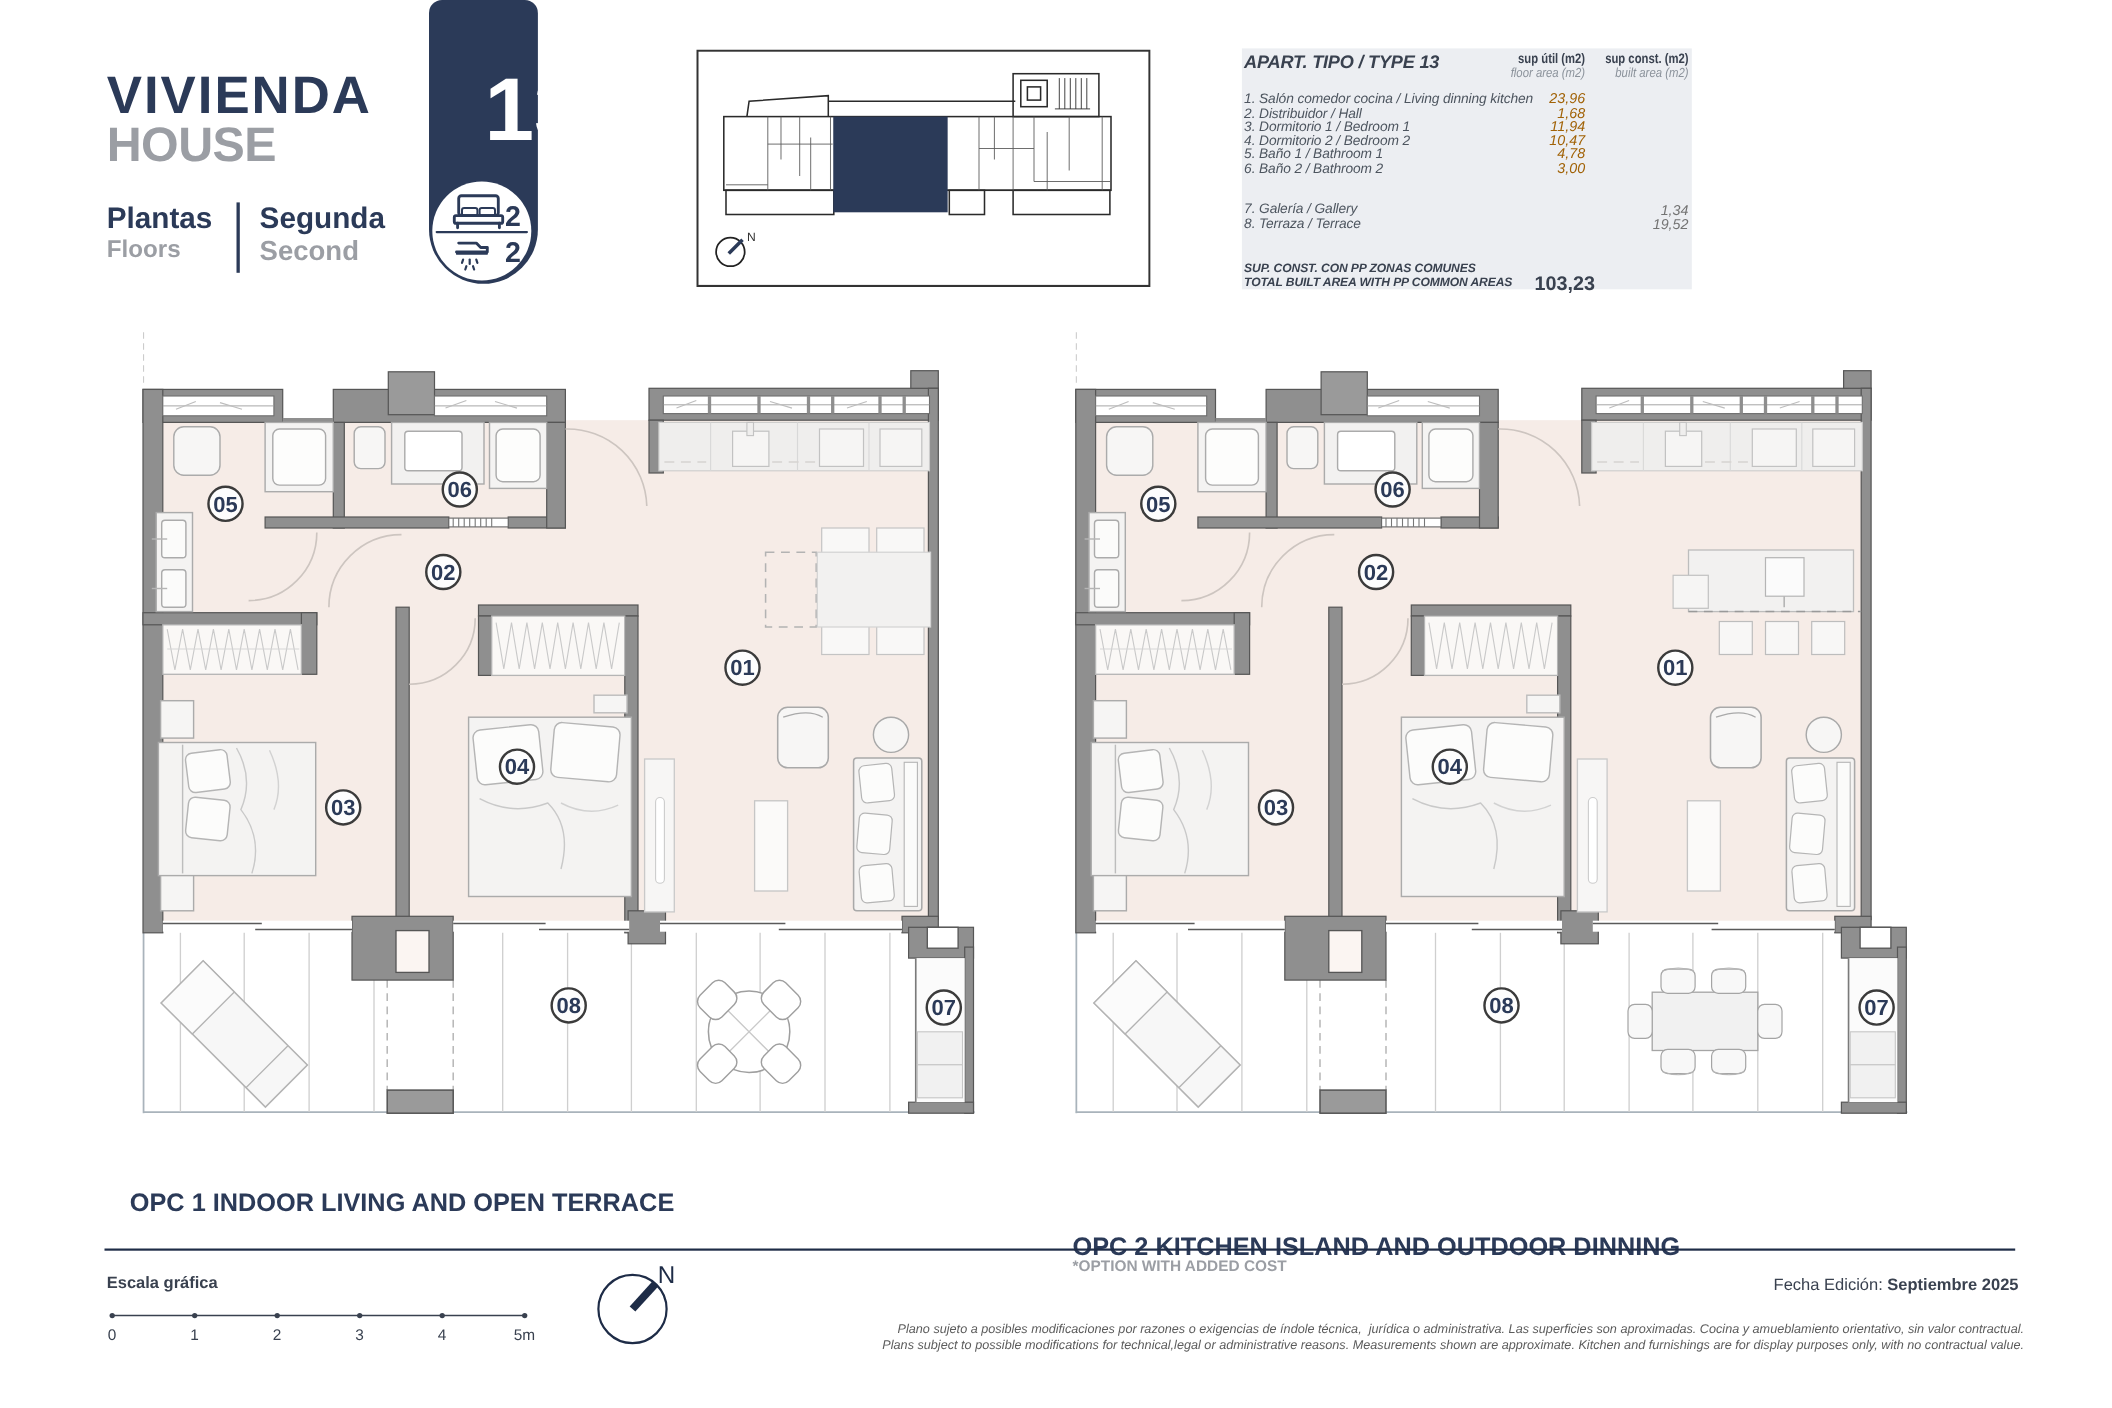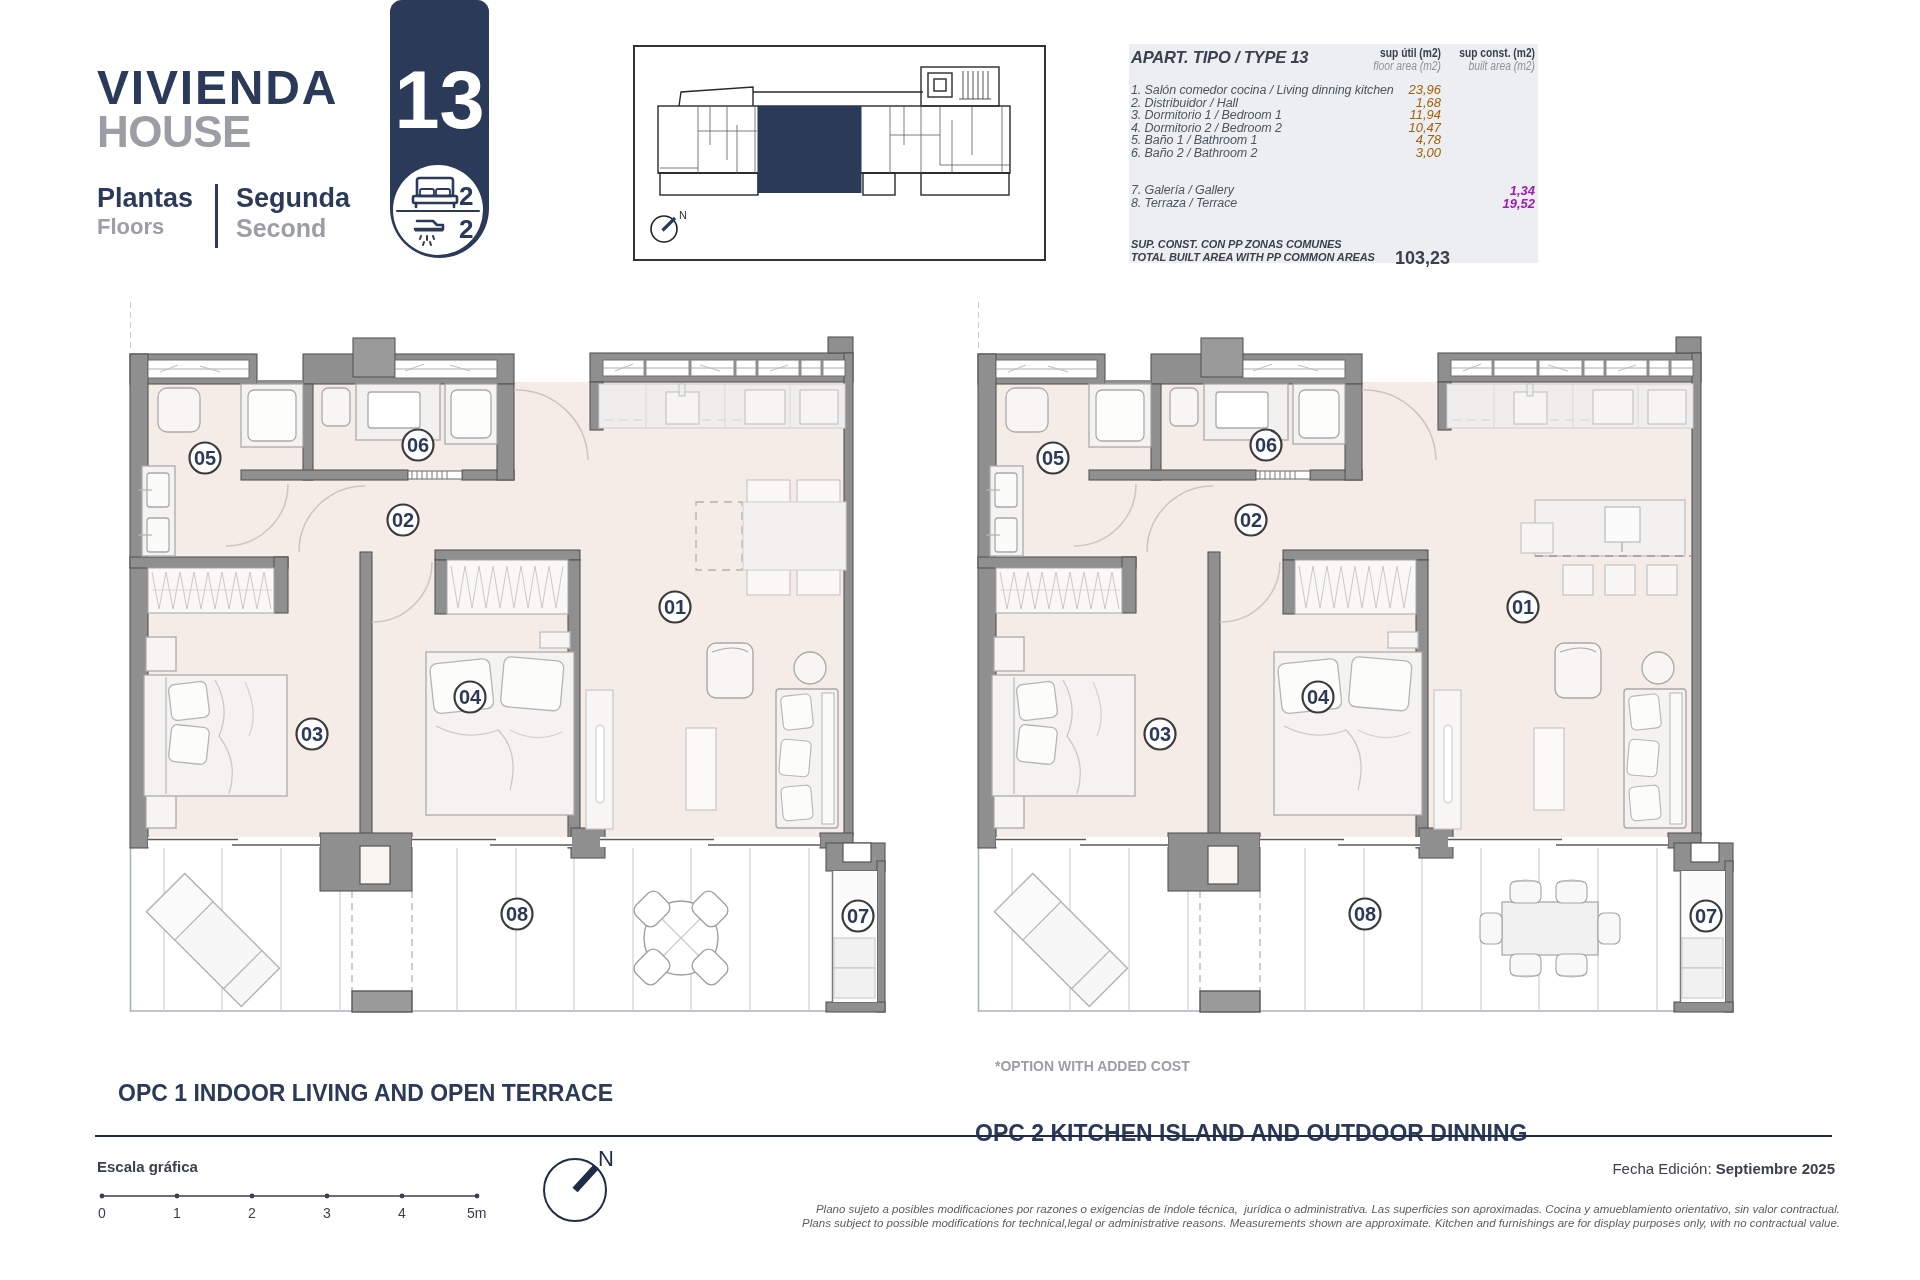--- a/index.html
+++ b/index.html
@@ -11,21 +11,21 @@
 
 <div class="abs" style="left:97px;top:60px;font-weight:bold;font-size:48px;letter-spacing:1.8px;color:#2b3a58;">VIVIENDA</div>
 <div class="abs" style="left:97px;top:107px;font-weight:bold;font-size:44px;letter-spacing:-0.5px;color:#9b9ea4;">HOUSE</div>
 <div class="abs" style="left:97px;top:183px;font-weight:bold;font-size:27px;color:#2b3a58;">Plantas</div>
 <div class="abs" style="left:97px;top:214px;font-weight:bold;font-size:22px;color:#9b9ea4;">Floors</div>
 <div class="abs" style="left:215px;top:184px;width:3px;height:64px;background:#2b3a58;"></div>
 <div class="abs" style="left:236px;top:183px;font-weight:bold;font-size:27px;color:#2b3a58;">Segunda</div>
 <div class="abs" style="left:236px;top:214px;font-weight:bold;font-size:25px;color:#9b9ea4;">Second</div>
 
 <div class="abs" style="left:390px;top:0px;width:99px;height:258px;background:#2b3a58;border-radius:12px 12px 50px 50px;"></div>
-<div class="abs" style="left:390px;top:54px;width:99px;text-align:center;font-weight:bold;font-size:81px;color:#ffffff;">13</div>
+<div class="abs" style="left:390px;top:54px;width:99px;text-align:center;font-weight:bold;font-size:81px;color:#ffffff;padding-left:46px;">13</div>
 <div class="abs" style="left:393px;top:165px;width:90px;height:90px;background:#ffffff;border-radius:50%;"></div>
 <svg class="abs" style="left:393px;top:165px;" width="90" height="90" viewBox="0 0 90 90">
   <g stroke="#2b3a58" fill="none" stroke-width="2.6" stroke-linecap="round" stroke-linejoin="round">
     <line x1="4" y1="46" x2="86" y2="46" stroke-width="2"></line>
 
     <rect x="24" y="13" width="36" height="18" rx="2.5"></rect>
     <rect x="27" y="24" width="14" height="7" rx="2" stroke-width="1.8"></rect>
     <rect x="43" y="24" width="14" height="7" rx="2" stroke-width="1.8"></rect>
     <rect x="20" y="31" width="44" height="7" rx="1.5"></rect>
     <line x1="23" y1="38" x2="23" y2="42"></line>
@@ -107,21 +107,21 @@
 5. Baño 1 / Bathroom 1<br>
 6. Baño 2 / Bathroom 2
 </div>
 <div class="abs" style="left:1301px;top:84px;width:140px;text-align:right;font-style:italic;font-size:13px;line-height:12.5px;color:#a16207;">
 23,96<br>1,68<br>11,94<br>10,47<br>4,78<br>3,00
 </div>
 <div class="abs" style="left:1131px;top:184px;font-style:italic;font-size:12.5px;line-height:13px;letter-spacing:-0.1px;color:#4d555f;">
 7. Galería / Gallery<br>
 8. Terraza / Terrace
 </div>
-<div class="abs" style="left:1395px;top:184px;width:140px;text-align:right;font-style:italic;font-size:13px;line-height:13px;color:#a21caf;font-weight:bold;">
+<div class="abs" style="left:1395px;top:184px;width:140px;text-align:right;font-style:italic;font-size:13px;line-height:13px;color:#737373;">
 1,34<br>19,52
 </div>
 <div class="abs" style="left:1131px;top:238px;font-weight:bold;font-style:italic;font-size:11px;line-height:13px;letter-spacing:-0.1px;color:#39414f;">
 SUP. CONST. CON PP ZONAS COMUNES<br>
 TOTAL BUILT AREA WITH PP COMMON AREAS
 </div>
 <div class="abs" style="left:1395px;top:248px;width:138px;text-align:left;font-weight:bold;font-size:18px;color:#39414f;">103,23</div>
 
 <svg class="abs" style="left:0;top:0;" width="1920" height="1280" viewBox="0 0 1920 1280">
 <defs>
@@ -429,21 +429,21 @@
     <path d="M1511 883 q15 -6 29 0"></path>
         <path d="M1557 883 q15 -6 29 0"></path>
     <path d="M1511 974 q15 6 29 0"></path>
         <path d="M1557 974 q15 6 29 0"></path>
   </g>
 </g>
 </svg>
 
 <div class="abs" style="left:118px;top:1080px;font-weight:bold;font-size:23px;color:#2b3a58;">OPC 1 INDOOR LIVING AND OPEN TERRACE</div>
 <div class="abs" style="left:975px;top:1080px;font-weight:bold;font-size:23px;color:#2b3a58;margin-top:40px;">OPC 2 KITCHEN ISLAND AND OUTDOOR DINNING</div>
-<div class="abs" style="left:975px;top:1058px;font-weight:bold;font-size:14px;color:#9b9ea4;margin-left:20px;">*OPTION WITH ADDED COST</div>
+<div class="abs" style="left:975px;top:1142px;font-weight:bold;font-size:14px;color:#9b9ea4;">*OPTION WITH ADDED COST</div>
 
 <div class="abs" style="left:95px;top:1135px;width:1737px;height:2px;background:#1e2c47;"></div>
 <div class="abs" style="left:97px;top:1158px;font-weight:bold;font-size:15px;color:#39414f;">Escala gráfica</div>
 <svg class="abs" style="left:95px;top:1185px;" width="400" height="40" viewBox="0 0 400 40">
   <line x1="7" y1="11" x2="382" y2="11" stroke="#39414f" stroke-width="1.4"></line>
   <g fill="#39414f">
     <circle cx="7" cy="11" r="2.4"></circle>
       <circle cx="82" cy="11" r="2.4"></circle>
       <circle cx="157" cy="11" r="2.4"></circle>
     <circle cx="232" cy="11" r="2.4"></circle>

